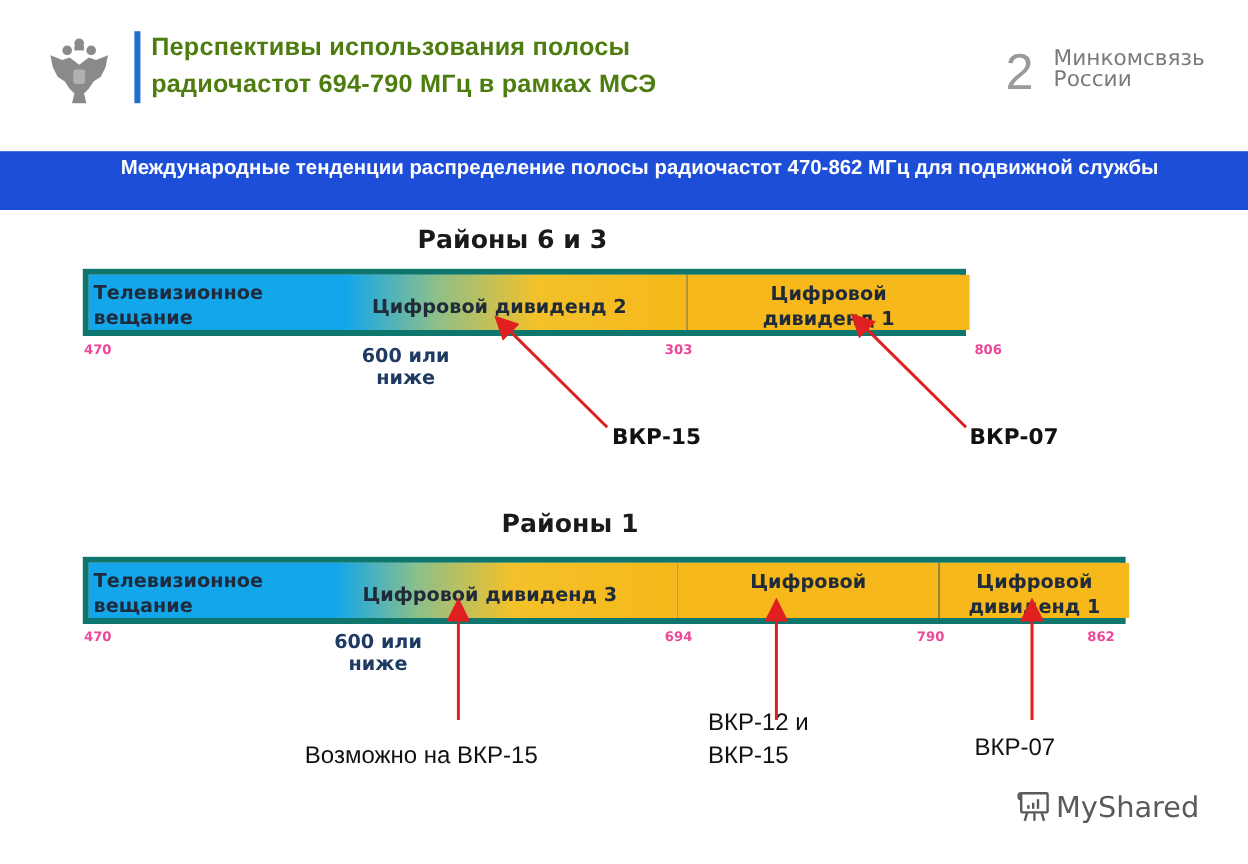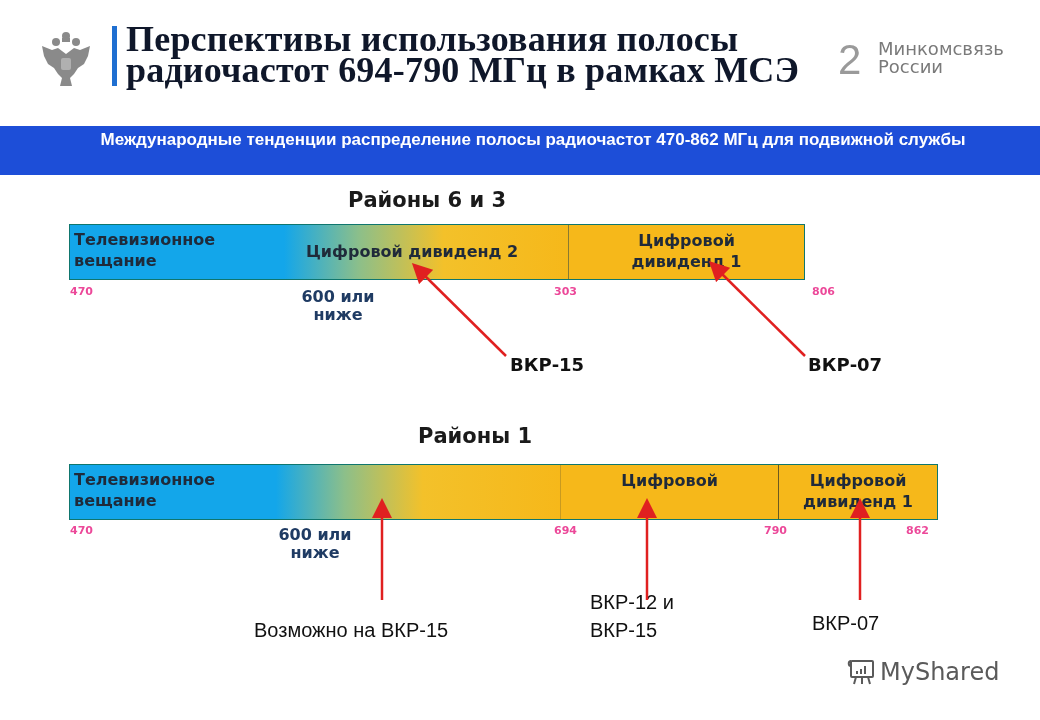--- a/index.html
+++ b/index.html
@@ -1,27 +1,27 @@
 <!DOCTYPE html>
 <html><head>
 <meta charset="utf-8">
 <style>
   html, body { margin:0; padding:0; }
   body { width:1040px; height:720px; background:#ffffff; position:relative; overflow:hidden; font-family:"Liberation Sans", "DejaVu Sans", sans-serif; }
   .abs { position:absolute; }
   .emblem { left:38px; top:28px; width:56px; height:60px; }
   .accent-bar { left:112px; top:26px; width:5px; height:60px; background:#1f6fd1; }
-  .title { left:126px; top:24px; color:#0f172a; font-family:Liberation Serif, serif; font-weight:bold; font-size:36px; line-height:31px; letter-spacing:0.2px; }
+  .title { left:126px; top:24px; color:#4d7c0f; font-family:Liberation Sans, sans-serif; font-weight:bold; font-size:21px; line-height:31px; letter-spacing:0.2px; }
   .title div { white-space:nowrap; }
   .ministry-num { left:838px; top:38px; color:#9a9a9a; font-size:42px; line-height:44px; font-family:"Liberation Sans", sans-serif; }
   .ministry-name { left:878px; top:40px; color:#7a7a7a; font-size:18px; line-height:18px; font-family:"DejaVu Sans", sans-serif; }
   .banner { left:0; top:126px; width:1040px; height:49px; background:#1d4ed8; color:#ffffff; font-family:"Liberation Sans", sans-serif; font-weight:bold; font-size:17px; line-height:20px; text-align:center; }
   .banner-inner { padding:4px 0 0 26px; }
   .region-title { font-family:"DejaVu Sans", sans-serif; font-weight:bold; font-size:21px; color:#1a1a1a; white-space:nowrap; }
-  .bar { border:1px solid #0f766e; box-sizing:border-box; }
+  .bar { border:5px solid #0f766e; box-sizing:border-box; }
   .seg { position:absolute; top:0; height:100%; box-sizing:border-box; font-family:"DejaVu Sans", sans-serif; font-weight:bold; color:#1f2a3a; font-size:16px; line-height:21px; }
   .tick { font-family:"DejaVu Sans", sans-serif; font-weight:bold; font-size:11px; color:#ec4899; white-space:nowrap; line-height:16px; }
   .note { font-family:"DejaVu Sans", sans-serif; font-weight:bold; font-size:16px; color:#1f3b63; text-align:center; line-height:18px; }
   .label { font-family:"Liberation Sans", sans-serif; font-size:20px; color:#111; line-height:28px; }
   .label-b { font-family:"DejaVu Sans", sans-serif; font-weight:bold; font-size:18px; color:#111; }
   svg.arrows { position:absolute; left:0; top:0; width:1040px; height:720px; pointer-events:none; }
   .watermark { left:846px; top:656px; color:#5a5a5a; font-family:"DejaVu Sans", sans-serif; font-size:24px; line-height:30px; }
 </style>
 </head>
 <body>
@@ -82,20 +82,23 @@
 <div class="abs label-b" style="left:808px; top:354px;">ВКР-07</div>
 
 <div class="abs region-title" style="left:374px; top:424px;margin-left:44px;">Районы 1</div>
 
 <div class="abs bar" style="left:69px; top:464px; width:869px; height:56px;">
   <div class="seg" style="left:0; width:490px; background:linear-gradient(90deg,#13a6ea 0%,#13a6ea 42%,#8cbf8a 56%,#f3c12a 72%,#f6b81a 100%);"></div>
   <div class="seg" style="left:4px; top:4px; height:auto; width:200px;">
     <div>Телевизионное</div>
     <div>вещание</div>
   </div>
+  <div class="seg" style="left:228px; top:16px; height:auto; width:262px;">
+    <div>Цифровой дивиденд 3</div>
+  </div>
   <div class="seg" style="left:490px; width:218px; background:#f6b81a; border-left:1px solid #c89a20; text-align:center; padding-top:5px;">
     <div>Цифровой</div>
   </div>
   <div class="seg" style="left:708px; width:159px; background:#f6b81a; border-left:1px solid #6b5a20; text-align:center; padding-top:5px;">
     <div>Цифровой</div>
     <div>дивиденд 1</div>
   </div>
 </div>
 
 <div class="abs tick" style="left:70px; top:523px;">470</div>

